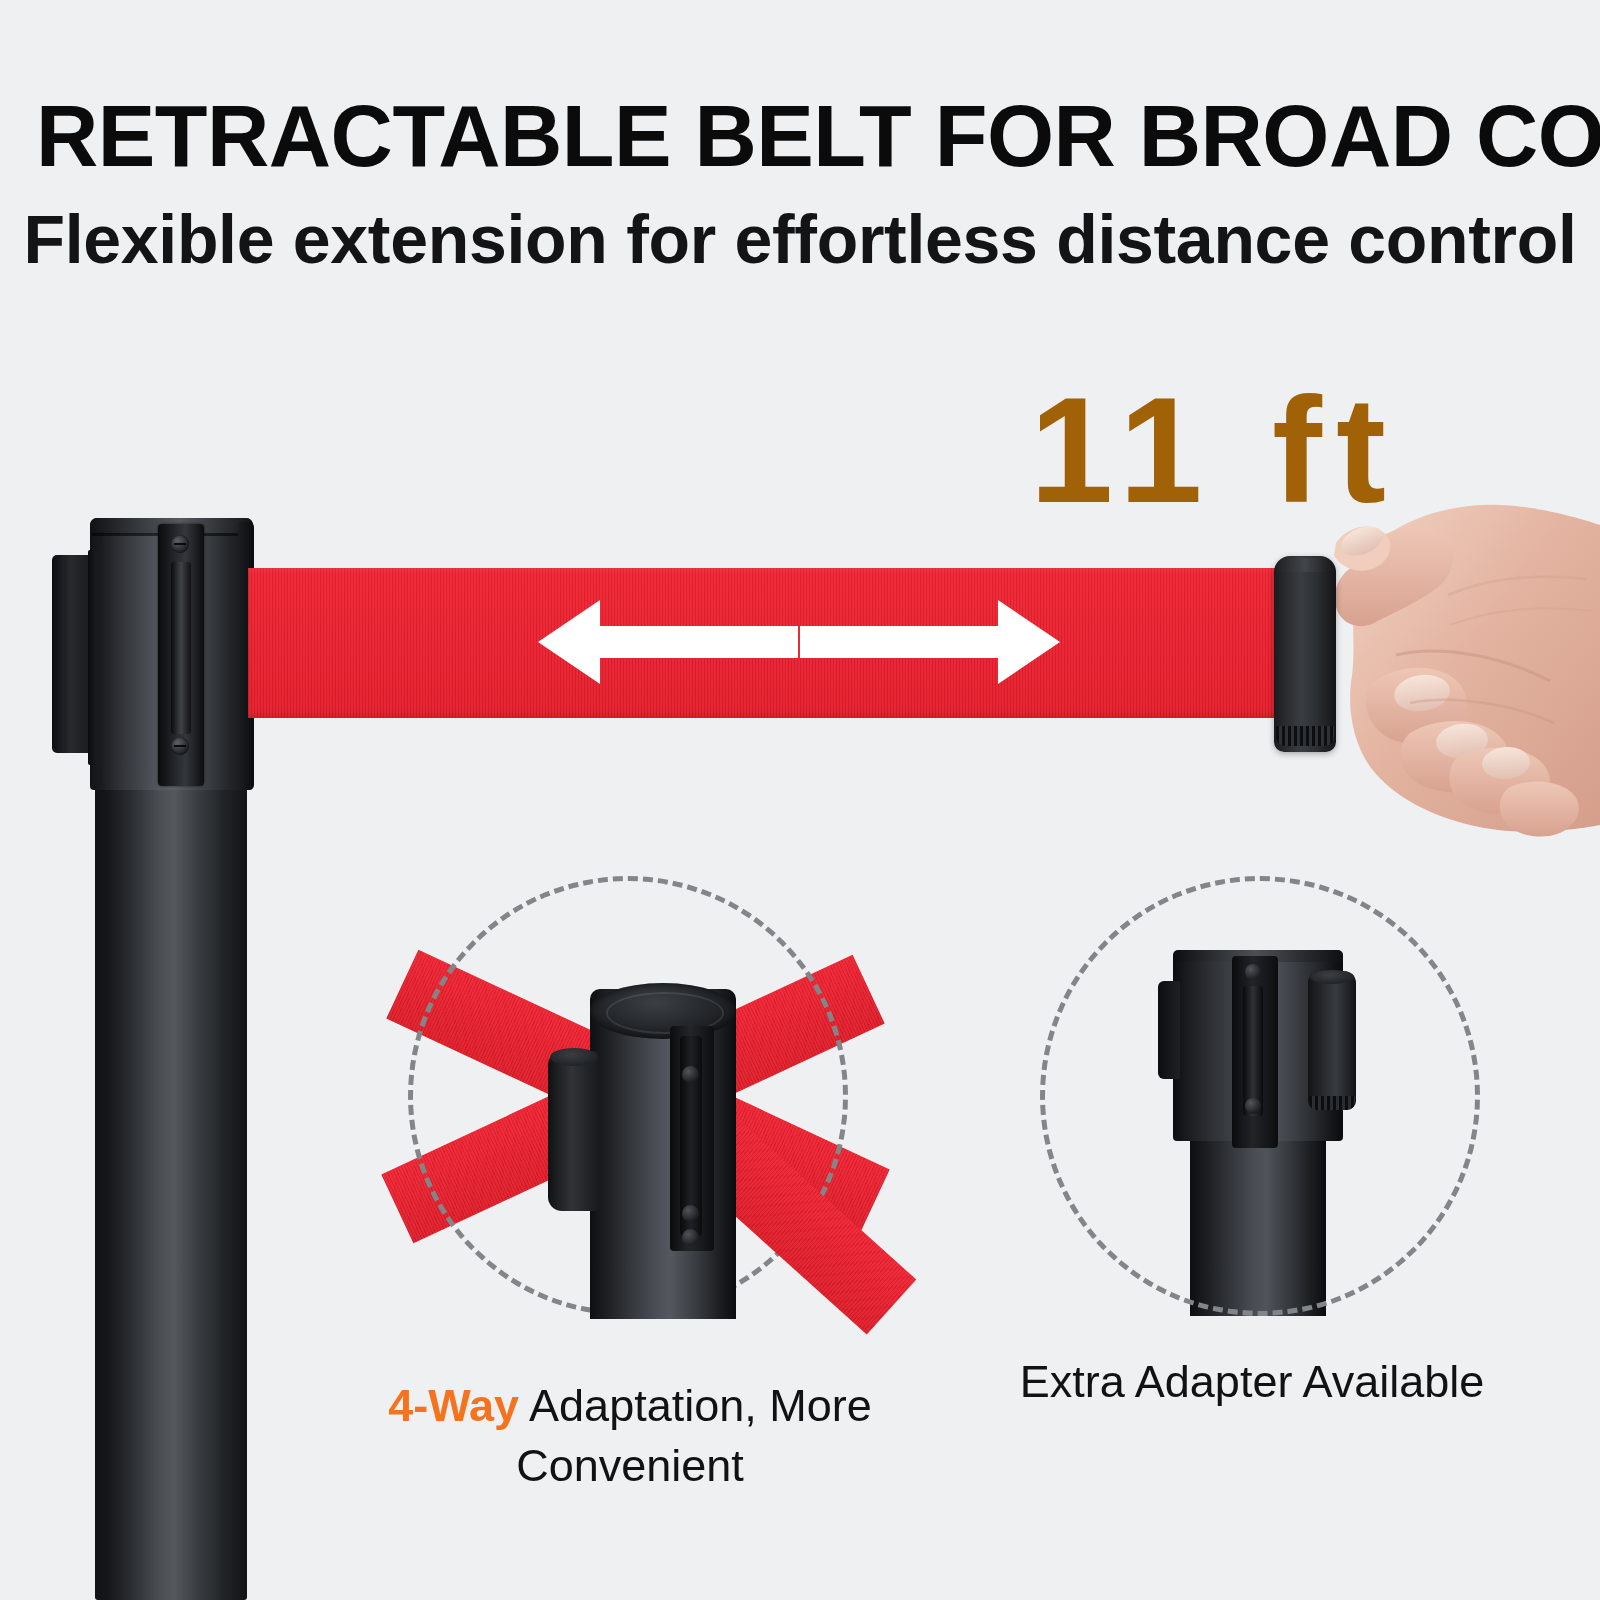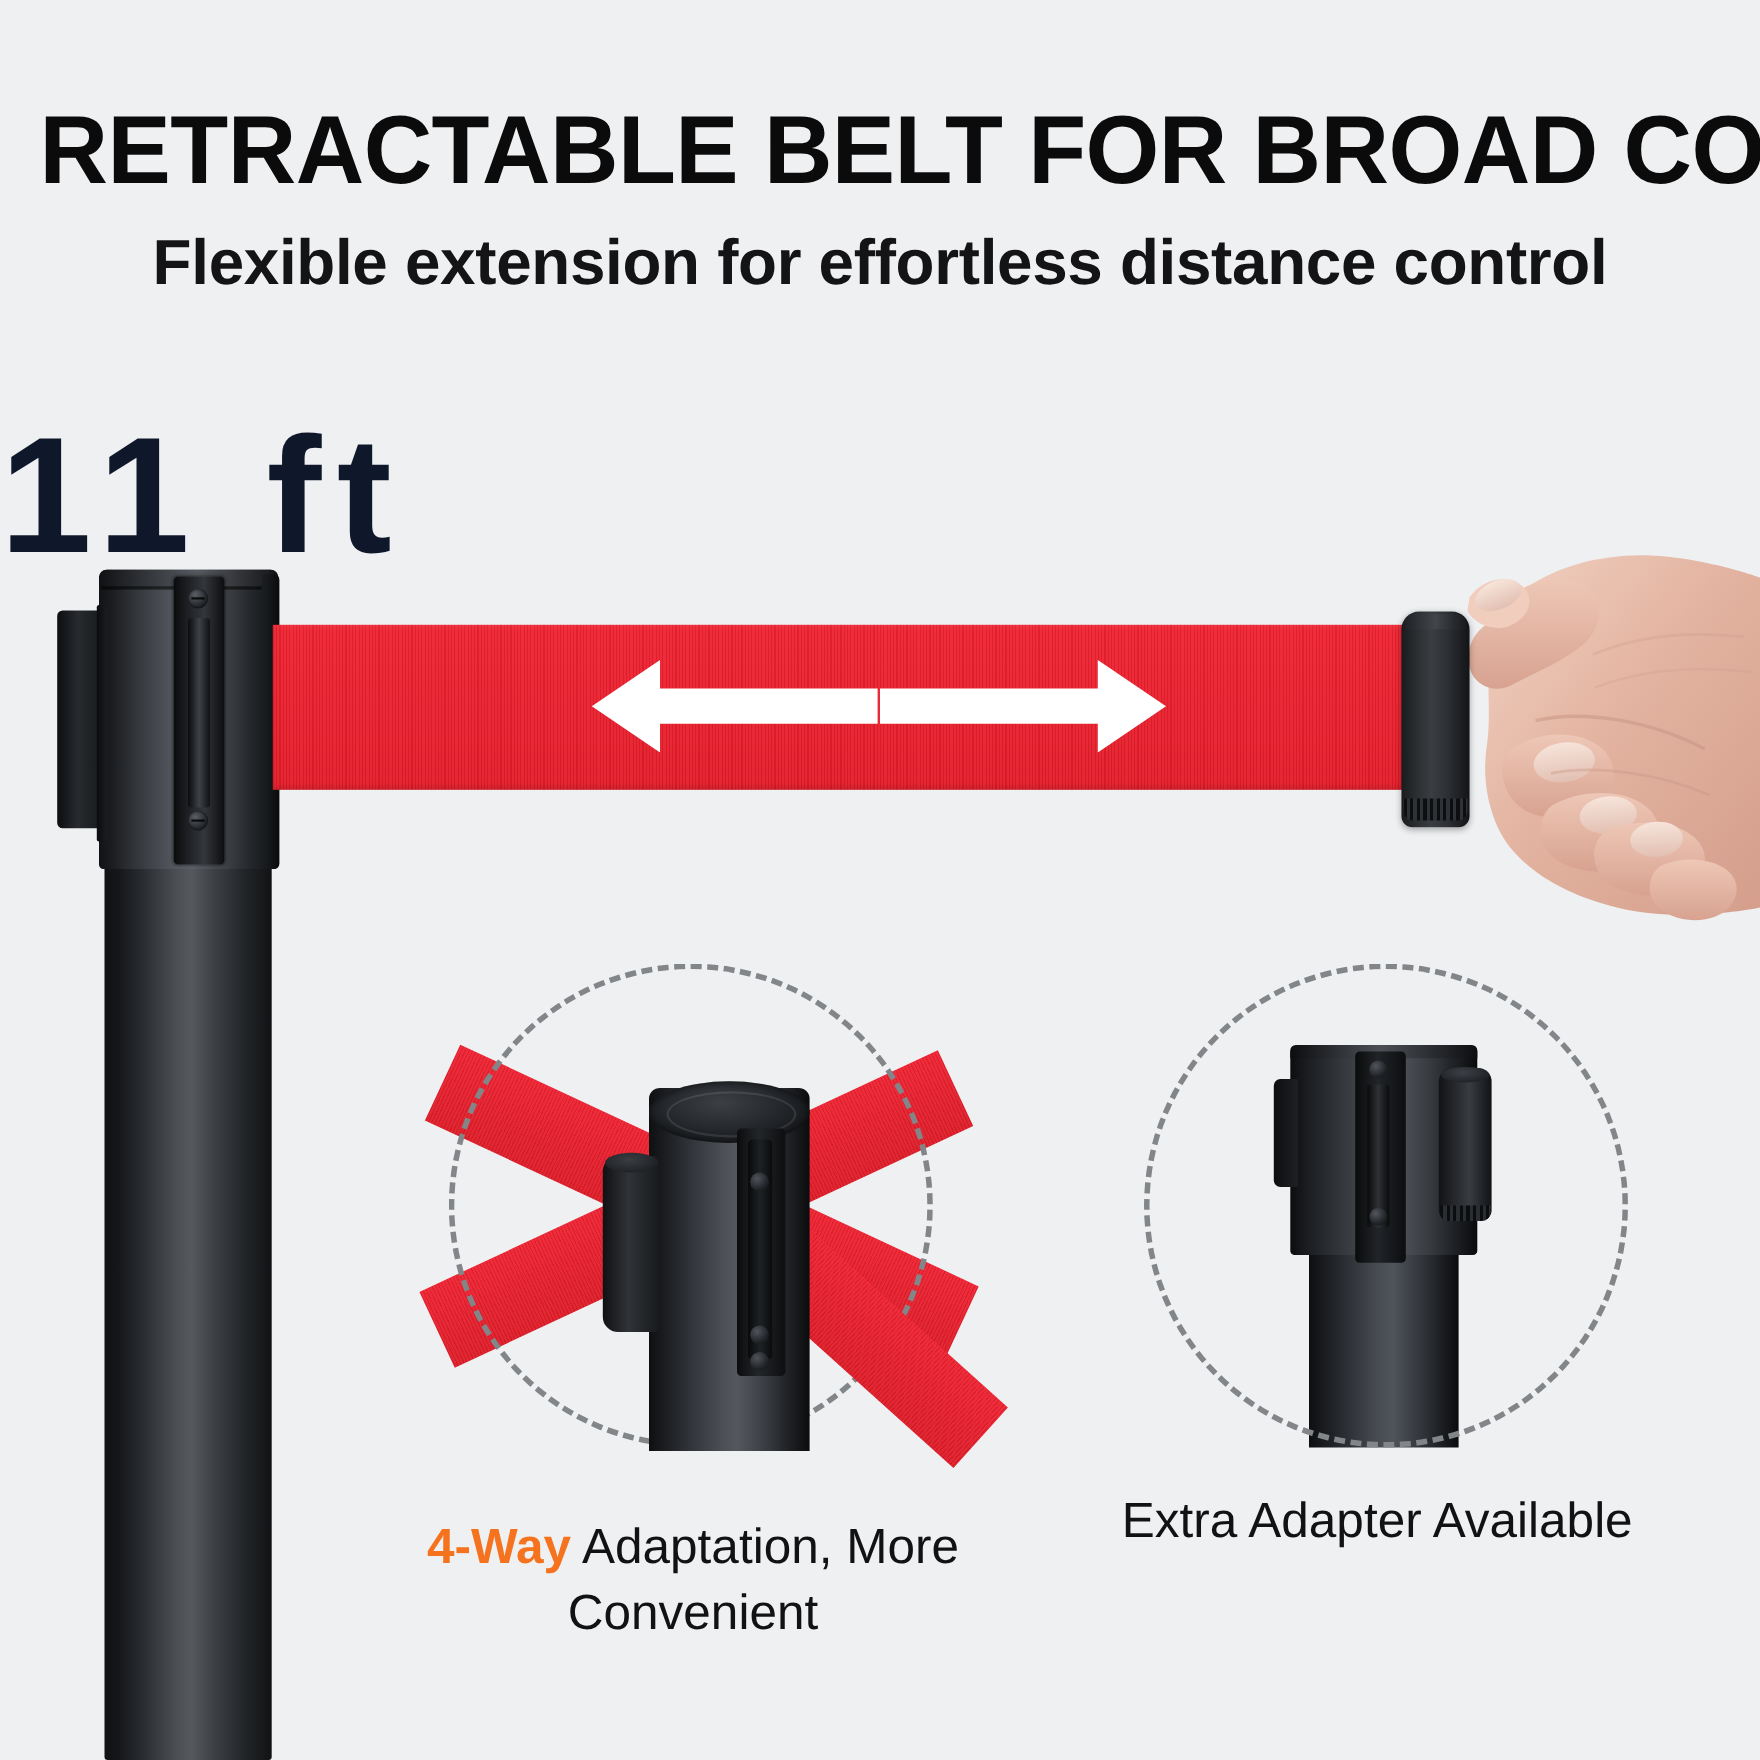--- a/index.html
+++ b/index.html
@@ -36,38 +36,38 @@
     transform: scaleX(0.98);
     transform-origin: left center;
     white-space: nowrap;
   }
   .subhead {
     position: absolute;
     left: 0;
     top: 208px;
     width: 1600px;
     text-align: center;
-    font-size: 58px;
+    font-size: 68px;
     line-height: 62px;
     font-weight: 700;
     color: #141416;
     letter-spacing: -0.3px;
   }
 
   
   .measure {
     position: absolute;
     left: 0;
     top: 370px;
     width: 1400px;
-    text-align: left;
+    text-align: right;
     font-size: 150px;
     line-height: 160px;
     font-weight: 700;
-    color: #0f172a;
+    color: #a16207;
     letter-spacing: 14px;
     user-select: none;
   }
 
   
   .post-wrap {
     position: absolute;
     left: 40px;
     top: 500px;
     width: 320px;

